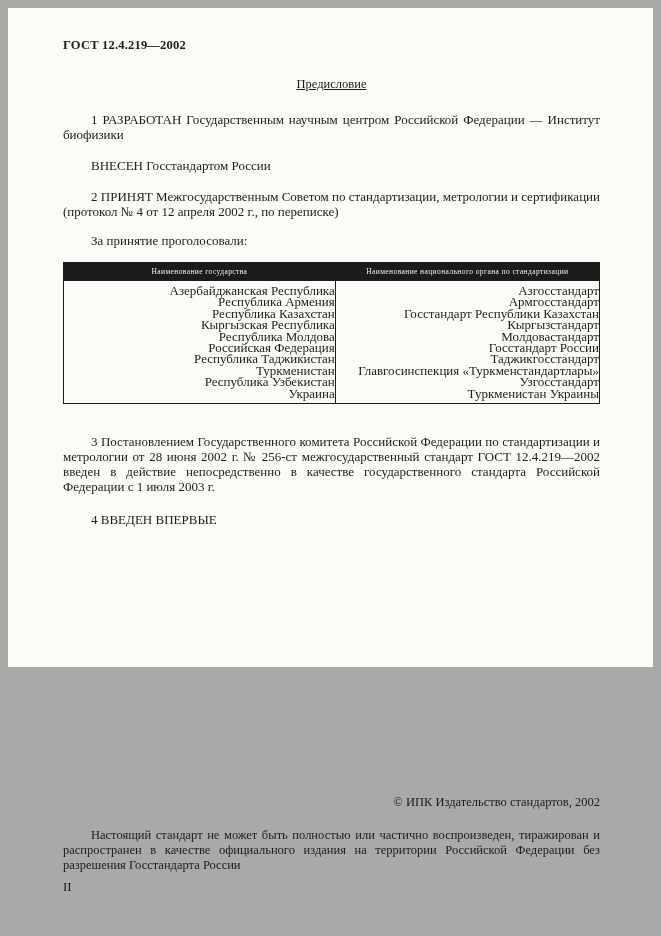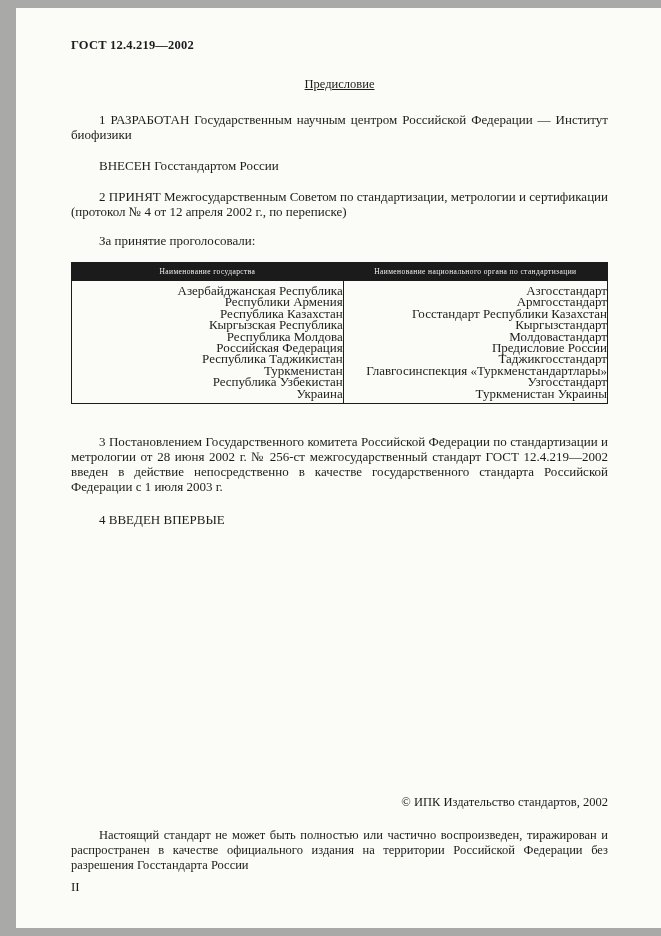--- a/index.html
+++ b/index.html
@@ -9,24 +9,24 @@
   body {
     width: 661px;
     height: 936px;
     background: #a9a9a7;
     font-family: "Liberation Serif", serif;
     position: relative;
     overflow: hidden;
   }
   .page {
     position: absolute;
-    left: 16px;
+    left: 8px;
     top: 8px;
     width: 645px;
-    height: 920px;
+    height: 659px;
     background: #fbfbf8;
     box-sizing: border-box;
     padding: 30px 53px 0 55px;
     color: #1c1c1c;
   }
   .doc-header {
     font-size: 12.5px;
     font-weight: bold;
     letter-spacing: 0.2px;
   }
@@ -120,38 +120,38 @@
         <th>Наименование государства</th>
         <th>Наименование национального органа по стандартизации</th>
       </tr>
     </thead>
     <tbody>
       <tr>
         <td>Азербайджанская Республика</td>
         <td>Азгосстандарт</td>
       </tr>
       <tr>
-        <td>Республики Армения</td>
+        <td>Республика Армения</td>
         <td>Армгосстандарт</td>
       </tr>
       <tr>
         <td>Республика Казахстан</td>
         <td>Госстандарт Республики Казахстан</td>
       </tr>
       <tr>
         <td>Кыргызская Республика</td>
         <td>Кыргызстандарт</td>
       </tr>
       <tr>
         <td>Республика Молдова</td>
         <td>Молдовастандарт</td>
       </tr>
       <tr>
         <td>Российская Федерация</td>
-        <td>Предисловие России</td>
+        <td>Госстандарт России</td>
       </tr>
       <tr>
         <td>Республика Таджикистан</td>
         <td>Таджикгосстандарт</td>
       </tr>
       <tr>
         <td>Туркменистан</td>
         <td>Главгосинспекция «Туркменстандартлары»</td>
       </tr>
       <tr>

